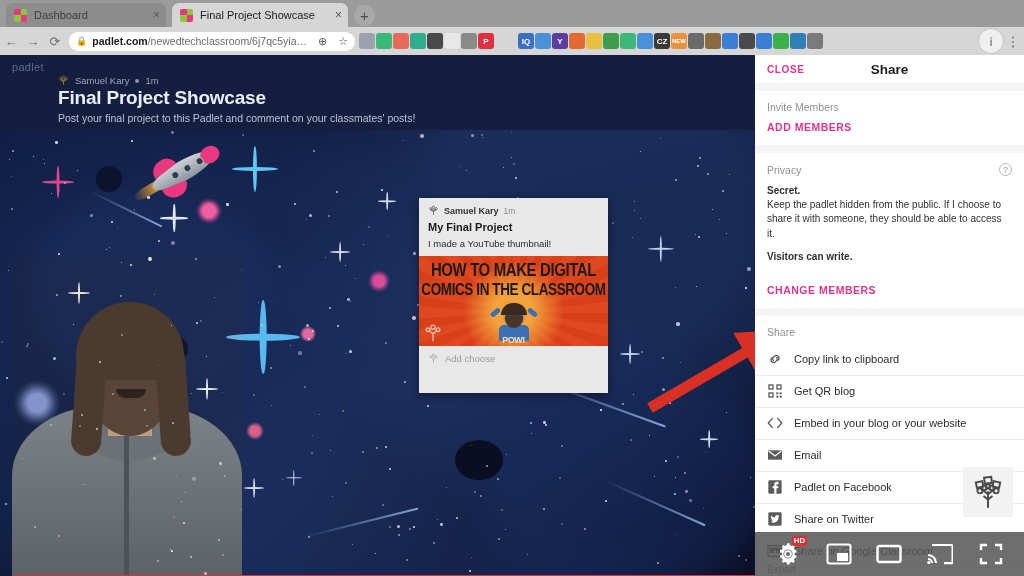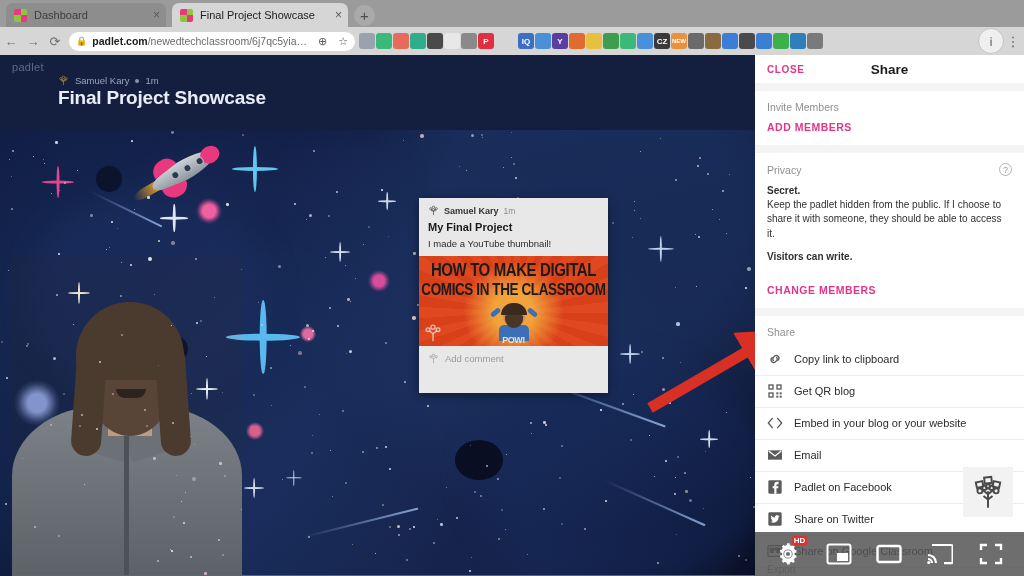--- a/index.html
+++ b/index.html
@@ -331,20 +331,21 @@
             <circle cx="12" cy="5" r="2.6"></circle>
           <circle cx="9" cy="11.5" r="1.8"></circle>
             <circle cx="15" cy="11.5" r="1.8"></circle>
         </g>
       </svg>
       <span>Samuel Kary</span>
       <span class="ph-dot"></span>
       <span>1m</span>
     </div>
     <div class="ph-title">Final Project Showcase</div>
+    <div class="ph-sub">Post your final project to this Padlet and comment on your classmates' posts!</div>
   </div>
 
   <div id="video-stage">
     <div class="space-bg"></div>
 
     <div class="nebula" style="left:30px;  top:60px;  width:240px; height:210px; background:#1d2f62;"></div>
     <div class="nebula" style="left:470px; top:230px; width:300px; height:230px; background:#16295a;"></div>
     <div class="nebula" style="left:140px; top:2px;   width:260px; height:90px;  background:#1a2a58; opacity:.35;"></div>
 
     <div class="planet" style="left:96px;  top:36px;  width:26px; height:26px; background:#0c1128; opacity:.85;"></div>
@@ -730,21 +731,21 @@
       <svg class="pc-foot-ico" viewBox="0 0 24 24">
         <g fill="none" stroke="#a8a8a8" stroke-width="1.8">
           <path d="M12 22V12"></path>
             <path d="M12 13l-5-4"></path>
             <path d="M12 13l5-4"></path>
           <circle cx="6" cy="8" r="2.3"></circle>
             <circle cx="18" cy="8" r="2.3"></circle>
             <circle cx="12" cy="5" r="2.6"></circle>
         </g>
       </svg>
-      <span class="pc-foot-txt">Add comment</span>
+      <span class="pc-foot-txt">Add choose</span>
     </div>
   </div>
 
   <div id="yt-controls">
     <div class="yt-progress"></div>
 
   </div>
 </div>
 
 <svg id="red-arrow" viewBox="0 0 140 90">

